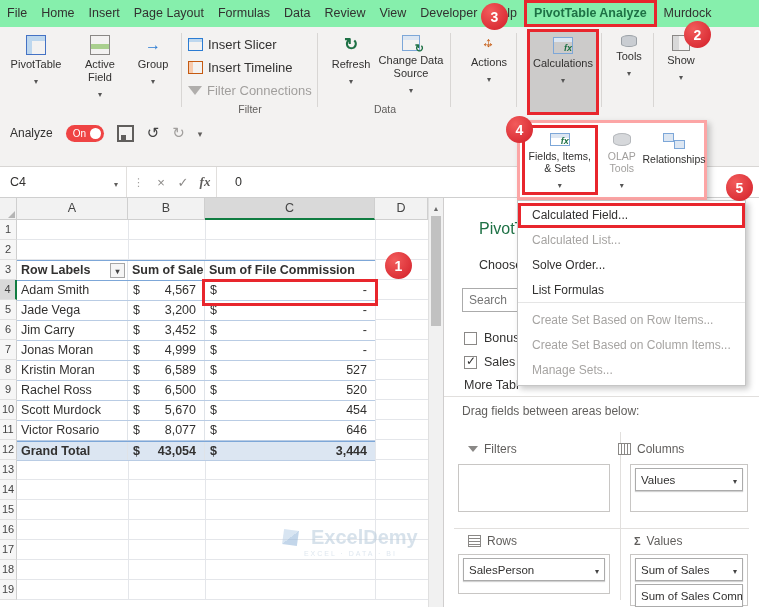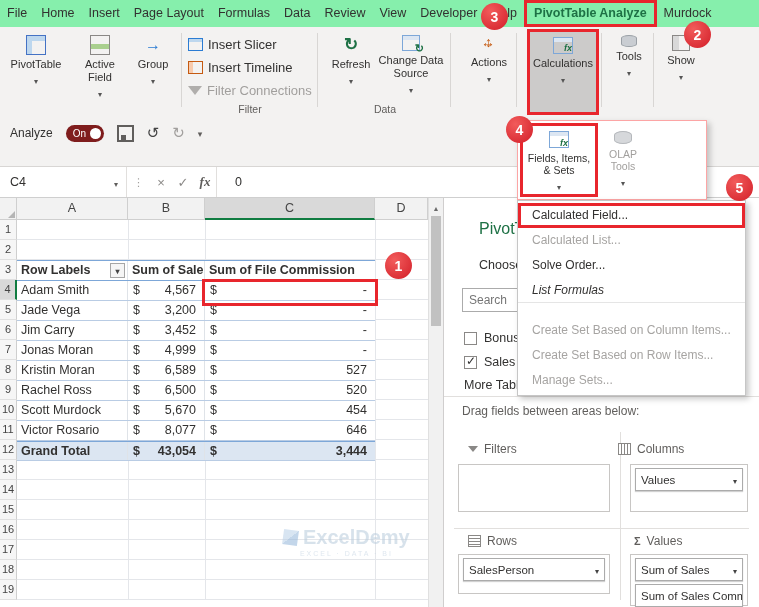--- a/index.html
+++ b/index.html
@@ -43,21 +43,21 @@
   .ic-tools{width:16px;height:12px;background:#c9cdd2;border-radius:8px/3px;border:1px solid #9aa0a6;}
   .ic-olap{width:18px;height:13px;background:#d6d8db;border-radius:9px/4px;border:1px solid #b5b8bc;}
   .ic-show{width:18px;height:16px;border:1px solid #8a8886;background:linear-gradient(to right,#d9d9d9 0 6px,transparent 6px);}
   .ic-rel{width:22px;height:16px;position:relative;}
   .ic-rel::before{content:"";position:absolute;left:0;top:0;width:9px;height:7px;border:1px solid var(--blue);background:#dce6f2;}
   .ic-rel::after{content:"";position:absolute;right:0;bottom:0;width:9px;height:7px;border:1px solid var(--blue);background:#dce6f2;}
 
   
   .midband{position:absolute;left:0;top:118px;width:100%;height:48px;background:#f3f2f1;}
   .qat{position:absolute;left:10px;top:0;height:30px;display:flex;align-items:center;gap:13px;font-size:12px;}
-  .toggle{width:38px;height:17px;border-radius:9px;background:#7f1d1d;color:#fff;font-size:10px;display:flex;align-items:center;gap:4px;padding:0 3px 0 7px;box-sizing:border-box;}
+  .toggle{width:38px;height:17px;border-radius:9px;background:#ef4444;color:#fff;font-size:10px;display:flex;align-items:center;gap:4px;padding:0 3px 0 7px;box-sizing:border-box;}
   .knob{width:11px;height:11px;border-radius:50%;background:#fff;}
   .ic-save{width:13px;height:13px;border:2px solid #605e5c;position:relative;}
   .ic-save::after{content:"";position:absolute;left:2px;bottom:0;width:5px;height:5px;background:#605e5c;}
   .undo::before{content:"↺";font-size:15px;color:#444;}
   .redo::before{content:"↻";font-size:15px;color:#a19f9d;}
   .qchev::before{content:"▾";font-size:9px;color:#605e5c;}
 
   
   .fbar{position:absolute;left:0;top:166px;width:100%;height:32px;background:#fff;border-top:1px solid var(--bord);border-bottom:1px solid #cfcfcf;display:flex;align-items:center;box-sizing:border-box;}
   .namebox{width:106px;height:100%;display:flex;align-items:center;padding-left:10px;font-size:12.5px;box-sizing:border-box;}
@@ -89,21 +89,21 @@
   .ca{width:111px;padding-left:4px;border-right:1px solid #dfe3e8;display:flex;align-items:center;}
   .cb{width:77px;border-right:1px solid #dfe3e8;}
   .cc{width:170px;}
   .money{display:flex;justify-content:space-between;padding:0 8px 0 5px;}
   .flt{margin-left:auto;margin-right:2px;width:15px;height:15px;border:1px solid #a6a6a6;background:#f5f5f5;text-align:center;line-height:13px;box-sizing:border-box;}
   .flt::before{content:"▾";font-size:8px;color:#444;}
 
   .c4box{position:absolute;left:202px;top:81px;width:176px;height:27px;border:3px solid var(--red);box-sizing:border-box;z-index:20;}
 
   .wm{position:absolute;left:283px;top:328px;z-index:2;opacity:.55;display:flex;flex-direction:column;align-items:center;}
-  .wm-row{display:flex;align-items:center;gap:5px;}
+  .wm-row{display:flex;align-items:center;gap:13px;}
   .wm-cube{width:15px;height:15px;background:linear-gradient(135deg,#b9d0e8 50%,#93b6da 50%);transform:rotate(8deg);}
   .wm-title{font-size:20px;font-weight:700;color:#b8cbdc;}
   .wm-sub{font-size:7px;letter-spacing:2px;color:#c3d3e2;margin-top:1px;}
 
   .vsb{position:absolute;left:428px;top:0;width:15px;height:409px;background:#f1f1f1;border-left:1px solid #e0e0e0;box-sizing:border-box;}
   .vsb-up{height:16px;text-align:center;line-height:16px;} .vsb-up::before{content:"▲";font-size:7px;color:#6a6a6a;}
   .vsb-th{position:absolute;left:2px;top:18px;width:10px;height:110px;background:#c1c1c1;}
 
   
   .pane{position:absolute;left:443px;top:198px;width:316px;height:409px;background:#fff;border-left:1px solid #d0cece;box-sizing:border-box;font-size:12.5px;}
@@ -123,28 +123,28 @@
   .albl{position:absolute;display:flex;align-items:center;gap:6px;font-size:12px;color:#605e5c;}
   .ic-funnel{width:0;height:0;border-left:5px solid transparent;border-right:5px solid transparent;border-top:6px solid #8a8886;}
   .ic-cols{width:11px;height:10px;border:1px solid #8a8886;background:repeating-linear-gradient(to right,#fff 0 2px,#8a8886 2px 3px);}
   .ic-rws{width:11px;height:10px;border:1px solid #8a8886;background:repeating-linear-gradient(to bottom,#fff 0 2px,#8a8886 2px 3px);}
   .ic-sigma::before{content:"Σ";font-size:11px;font-weight:700;color:#605e5c;}
   .zbox{position:absolute;border:1px solid #c8c6c4;background:#fff;box-sizing:border-box;}
   .pill{height:21px;border:1px solid #ababab;background:#fff;box-shadow:0 1px 1px rgba(0,0,0,.18);display:flex;align-items:center;justify-content:space-between;font-size:11.5px;padding:0 5px;margin:3px 4px;white-space:nowrap;overflow:hidden;}
   .parr::before{content:"▾";font-size:8px;color:#444;}
 
   
-  .flyout{position:absolute;left:517px;top:120px;width:190px;height:80px;background:#fff;border:1px solid #fca5a5;box-shadow:3px 3px 6px rgba(0,0,0,.22);z-index:50;display:flex;padding:2px;box-sizing:border-box;}
+  .flyout{position:absolute;left:517px;top:120px;width:190px;height:80px;background:#fff;border:3px solid #fca5a5;box-shadow:3px 3px 6px rgba(0,0,0,.22);z-index:50;display:flex;padding:2px;box-sizing:border-box;}
   .flyitem{display:flex;flex-direction:column;align-items:center;padding-top:8px;gap:4px;font-size:10.5px;line-height:12px;text-align:center;box-sizing:border-box;height:100%;}
   .flyitem.disabled{color:#a19f9d;}
   .submenu{position:absolute;left:517px;top:200px;width:229px;background:#fff;border:1px solid #c6c6c6;box-shadow:3px 3px 6px rgba(0,0,0,.22);z-index:50;padding:2px 0;box-sizing:border-box;}
   .mi{height:25px;line-height:24px;padding-left:14px;font-size:12px;white-space:nowrap;box-sizing:border-box;}
   .mi.disabled{color:#a6a4a2;}
   .mi.hl{border:3px solid var(--red);line-height:18px;padding-left:11px;}
-  .mi.group-end{border-bottom:1px solid #e5e5e5;margin-bottom:15px;font-style:italic;}
+  .mi.group-end{border-bottom:1px solid #e5e5e5;margin-bottom:5px;}
 
   
   .step{position:absolute;width:27px;height:27px;border-radius:50%;background:radial-gradient(circle at 35% 30%,#f25b5b,#d21e28);color:#fff;font-weight:700;font-size:14px;display:flex;align-items:center;justify-content:center;z-index:100;}
   .s1{left:385px;top:252px;} .s2{left:684px;top:21px;} .s3{left:481px;top:3px;} .s4{left:506px;top:116px;} .s5{left:726px;top:174px;}
 </style>
 </head>
 <body>
 
 <div class="screen">
 
@@ -513,30 +513,34 @@
     <div class="flyitem" style="width:78px">
       <span class="ic ic-fis"></span>
       <span>Fields, Items, &amp; Sets</span>
       <span class="chev"></span>
     </div>
     <div class="flyitem disabled" style="width:50px">
       <span class="ic ic-olap"></span>
       <span>OLAP Tools</span>
       <span class="chev"></span>
     </div>
+    <div class="flyitem" style="width:56px">
+      <span class="ic ic-rel"></span>
+      <span>Relationships</span>
+    </div>
   </div>
   <style>.flyout .flyitem:first-child{border:3px solid var(--red);padding-top:5px;}</style>
 
   <div class="submenu">
     <div class="mi hl">Calculated Field...</div>
       <div class="mi disabled">Calculated List...</div>
       <div class="mi">Solve Order...</div>
       <div class="mi group-end">List Formulas</div>
+      <div class="mi disabled">Create Set Based on Row Items...</div>
       <div class="mi disabled">Create Set Based on Column Items...</div>
-      <div class="mi disabled">Create Set Based on Row Items...</div>
       <div class="mi disabled">Manage Sets...</div>
   </div>
 
   <div class="step s1">1</div>
   <div class="step s2">2</div>
   <div class="step s3">3</div>
   <div class="step s4">4</div>
   <div class="step s5">5</div>
 
 </div>

